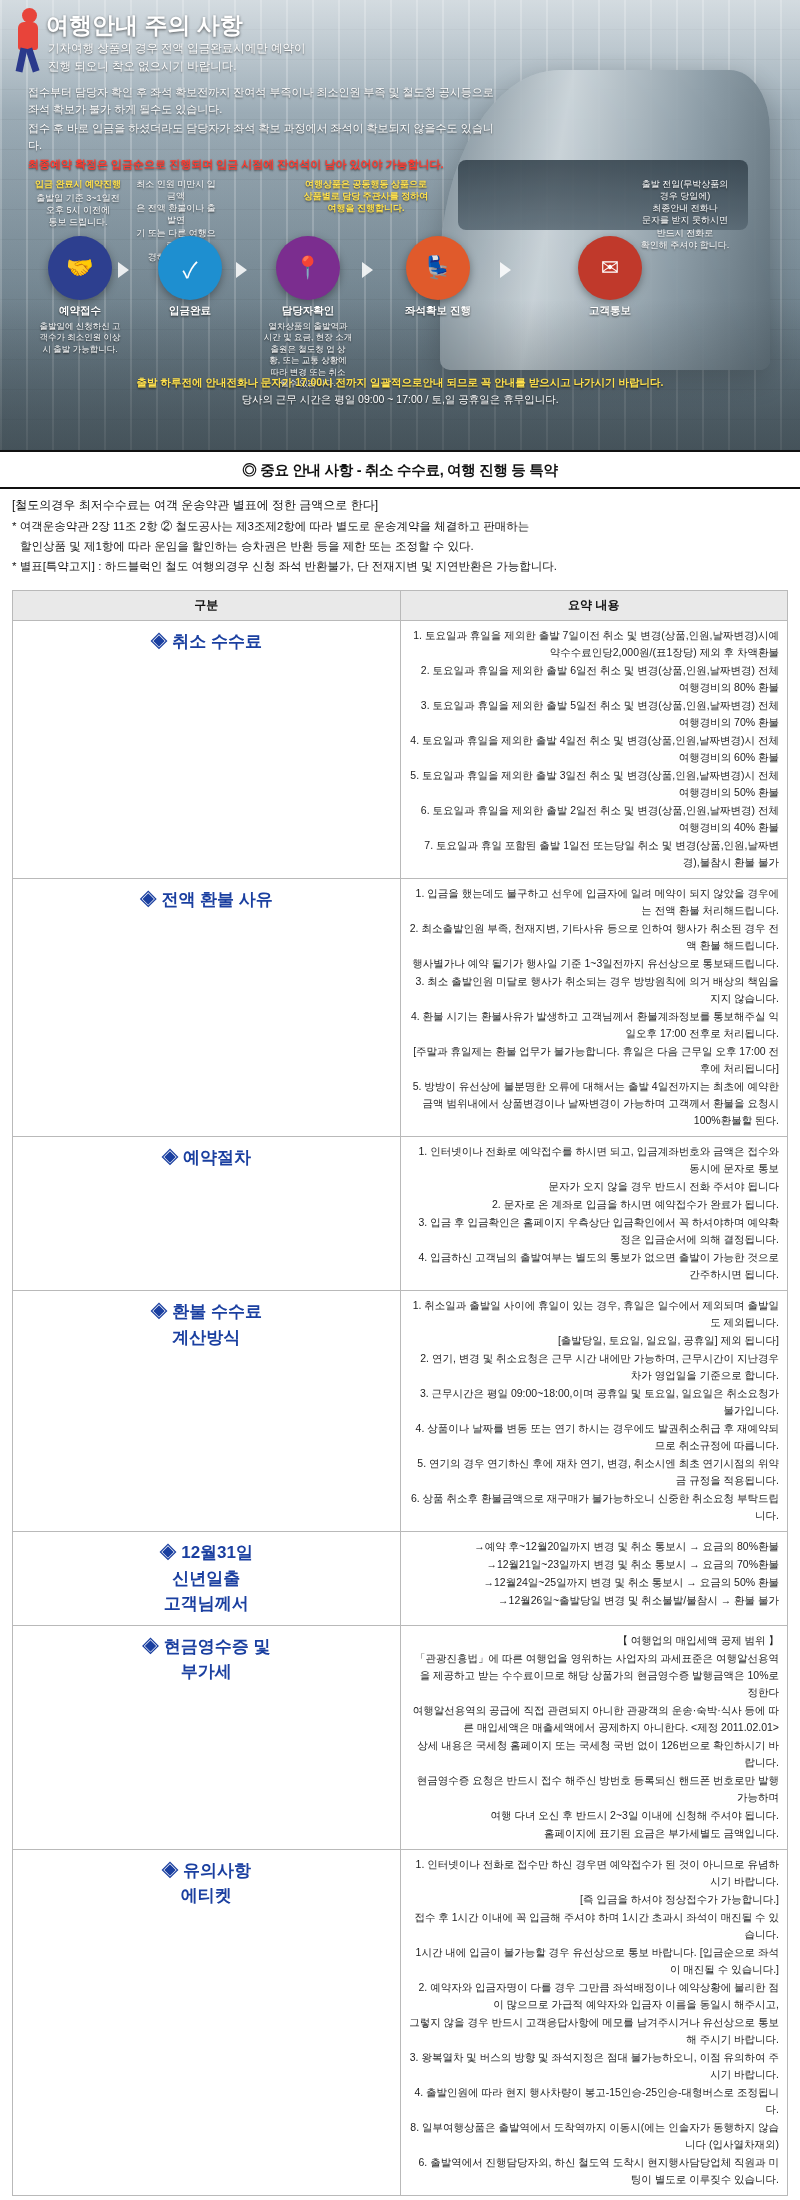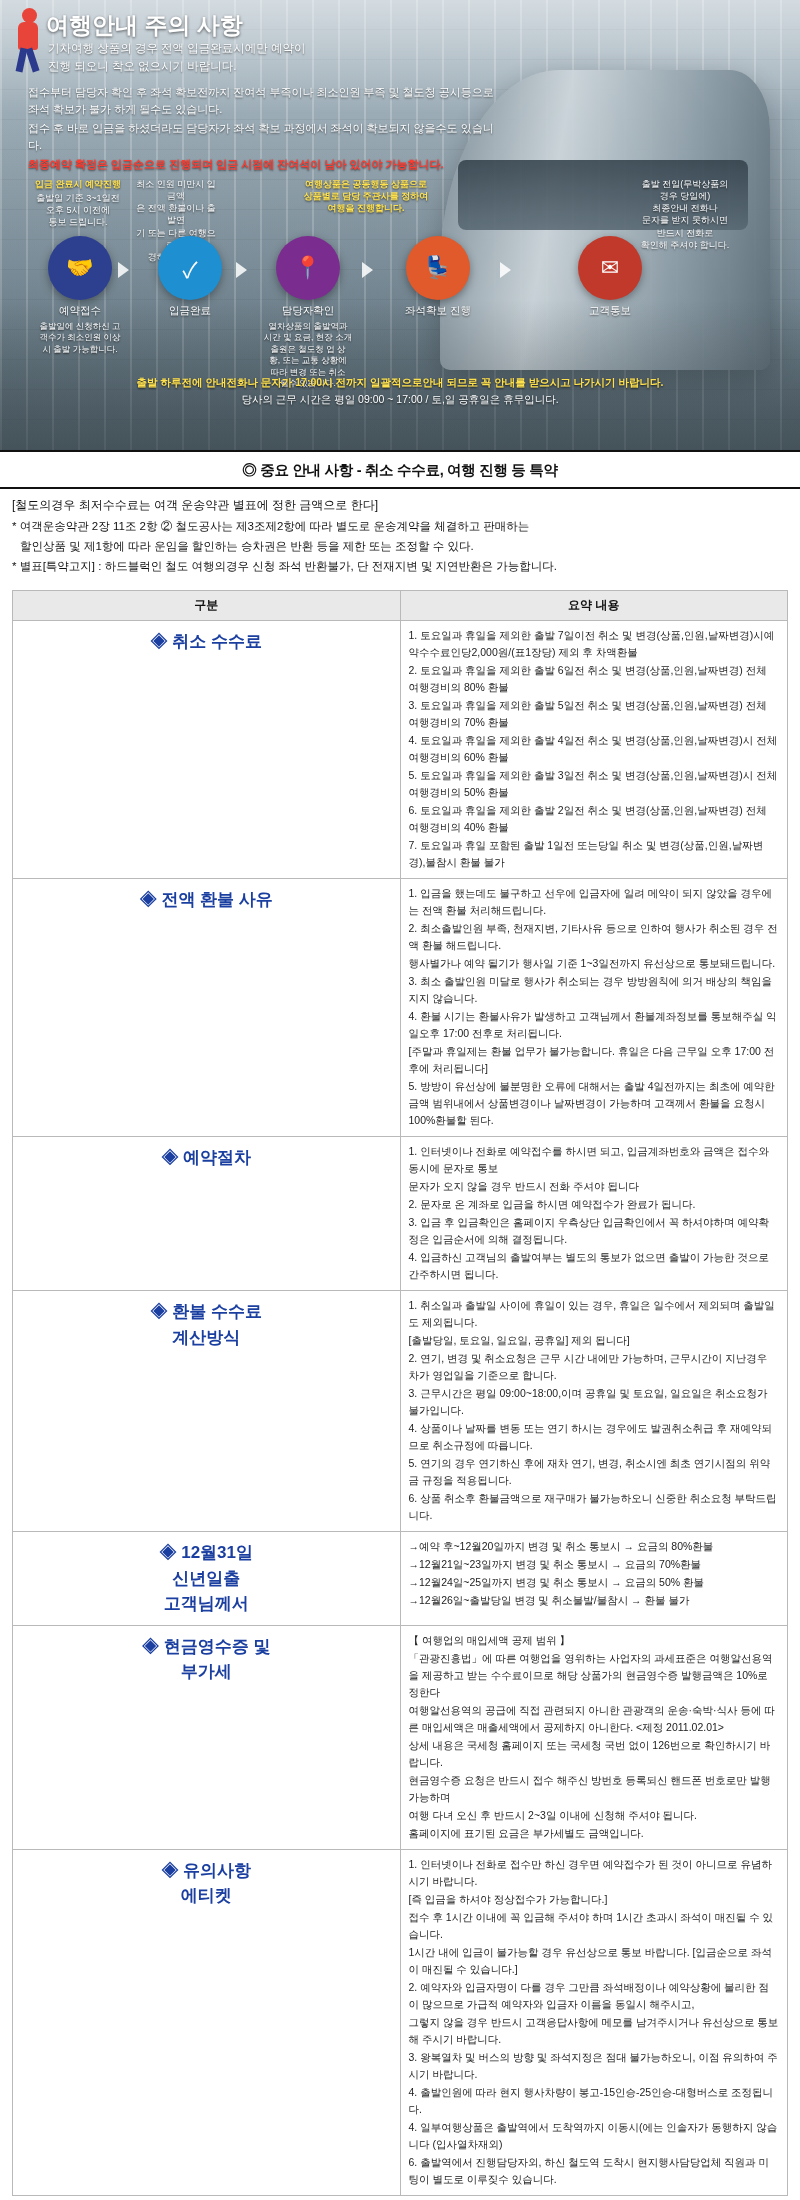--- a/index.html
+++ b/index.html
@@ -91,21 +91,21 @@
   .callout.c4 { left: 610px; width: 150px; }
 
   
   .steps { position: absolute; left: 0; right: 0; top: 236px; height: 130px; }
   .step { position: absolute; width: 120px; text-align: center; }
   .step .bubble {
     width: 64px; height: 64px; border-radius: 50%;
     margin: 0 auto 4px; display: flex; align-items: center; justify-content: center;
     box-shadow: 0 3px 8px rgba(0,0,0,.35); color: #fff; font-size: 22px;
   }
-  .step .s-label { font-size: 10.5px; font-weight: normal; color: #ffffff; text-shadow: 0 1px 2px rgba(0,0,0,.7); }
+  .step .s-label { font-size: 10.5px; font-weight: bold; color: #ffffff; text-shadow: 0 1px 2px rgba(0,0,0,.7); }
   .step .s-desc { font-size: 8.5px; line-height: 1.35; color: #ffffff; text-shadow: 0 1px 2px rgba(0,0,0,.75); margin-top: 3px; }
   .step.s1 { left: 20px; }
   .step.s2 { left: 130px; }
   .step.s3 { left: 248px; }
   .step.s4 { left: 378px; }
   .step.s5 { left: 520px; width: 180px; }
   .arrow {
     position: absolute; top: 26px; width: 0; height: 0;
     border-top: 8px solid transparent; border-bottom: 8px solid transparent;
     border-left: 11px solid rgba(255,255,255,.85);
@@ -146,21 +146,21 @@
   table.main thead th {
     background: #e9e9e9; text-align: center; font-size: 12px; font-weight: bold;
     padding: 6px 0; color: #111;
   }
   td.rowhead {
     width: 118px; text-align: center; font-size: 17px; font-weight: bold;
     color: #1a3fa0; padding: 8px 4px; line-height: 1.5;
     background: #ffffff;
   }
   td.body { padding: 6px 8px; font-size: 10.5px; line-height: 1.62; color: #222; }
-  td.body ol { margin: 0; padding: 0; list-style: none; }
+  td.body ol { margin: 0; padding: 0; list-style: none; text-align: right; }
   td.body li { margin: 0 0 1px 0; }
 </style>
 </head>
 <body>
 
 <div class="page">
 
   <div class="hero">
     <div class="hero-photo"></div>
     <div class="hero-train"></div>
@@ -379,21 +379,21 @@
         <td class="body">
           <ol>
             <li>1. 인터넷이나 전화로 접수만 하신 경우면 예약접수가 된 것이 아니므로 유념하시기 바랍니다.</li>
             <li>[즉 입금을 하셔야 정상접수가 가능합니다.]</li>
             <li>접수 후 1시간 이내에 꼭 입금해 주셔야 하며 1시간 초과시 좌석이 매진될 수 있습니다.</li>
             <li>1시간 내에 입금이 불가능할 경우 유선상으로 통보 바랍니다. [입금순으로 좌석이 매진될 수 있습니다.]</li>
             <li>2. 예약자와 입금자명이 다를 경우 그만큼 좌석배정이나 예약상황에 불리한 점이 많으므로 가급적 예약자와 입금자 이름을 동일시 해주시고,</li>
             <li>그렇지 않을 경우 반드시 고객응답사항에 메모를 남겨주시거나 유선상으로 통보해 주시기 바랍니다.</li>
             <li>3. 왕복열차 및 버스의 방향 및 좌석지정은 점대 불가능하오니, 이점 유의하여 주시기 바랍니다.</li>
             <li>4. 출발인원에 따라 현지 행사차량이 봉고-15인승-25인승-대형버스로 조정됩니다.</li>
-            <li>4. 일부여행상품은 출발역에서 도착역까지 이동시(에는 인솔자가 동행하지 않습니다 (입사열차재외)</li>
+            <li>8. 일부여행상품은 출발역에서 도착역까지 이동시(에는 인솔자가 동행하지 않습니다 (입사열차재외)</li>
             <li>6. 출발역에서 진행담당자외, 하신 철도역 도착시 현지행사담당업체 직원과 미팅이 별도로 이루짖수 있습니다.</li>
 
           </ol>
         </td>
       </tr>
 
     </tbody>
   </table>
 </div>
 

